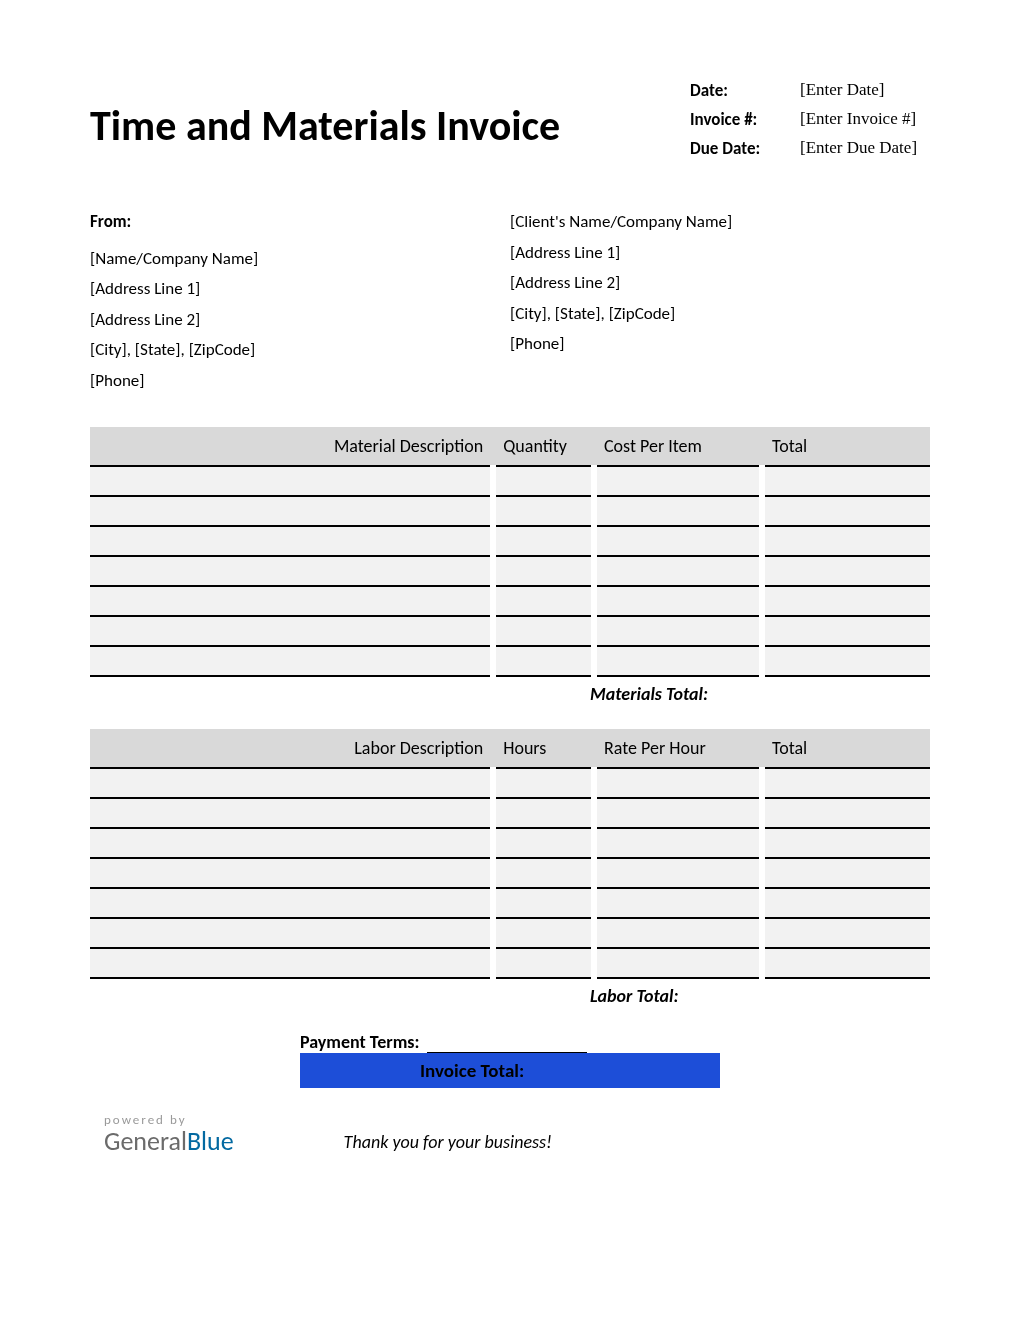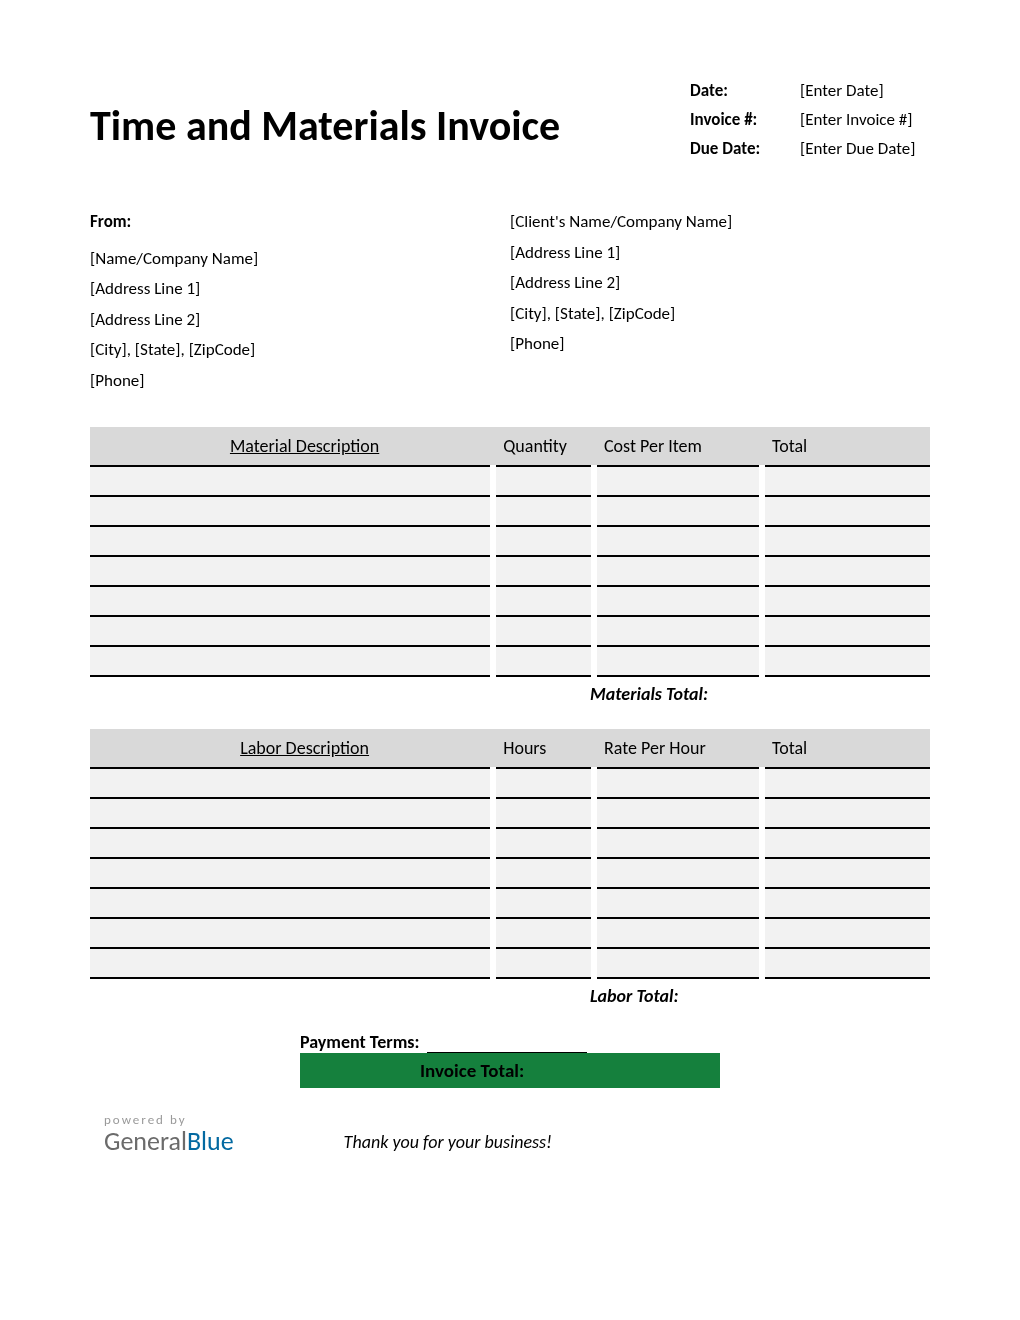--- a/index.html
+++ b/index.html
@@ -32,20 +32,21 @@
   .meta-row {
     display: flex;
     margin-bottom: 8px;
   }
   .meta-label {
     font-weight: 700;
     width: 110px;
   }
   .meta-value {
     min-width: 130px;
+    font-family: Liberation Serif, serif;
   }
   .parties {
     display: flex;
     margin-bottom: 30px;
   }
   .party {
     width: 50%;
     font-size: 17px;
     line-height: 1.8;
   }
@@ -59,21 +60,21 @@
     margin-bottom: 6px;
   }
   table.items th {
     background: #d9d9d9;
     font-weight: 400;
     font-size: 18px;
     padding: 8px 10px;
     border: none;
     text-align: left;
   }
-  table.items th.desc { text-align: center; padding-left: 36px; text-decoration: underline; }
+  table.items th.desc { text-align: right; padding-left: 36px; }
   table.items td {
     background: #f2f2f2;
     border-top: 2px solid #000;
     height: 30px;
     padding: 0 6px;
   }
   table.items tr:last-child td {
     border-bottom: 2px solid #000;
   }
   table.items td + td {
@@ -105,21 +106,21 @@
     align-items: flex-end;
   }
   .payterms .line {
     border-bottom: 1.5px solid #000;
     flex: 0 0 160px;
     margin-left: 8px;
     height: 18px;
   }
   .invoice-total {
     width: 50%;
-    background: #15803d;
+    background: #1d4ed8;
     font-weight: 700;
     font-size: 19px;
     padding: 6px 0 6px 120px;
   }
   .powered {
     margin-top: 24px;
     display: flex;
     align-items: center;
   }
   .powered-logo {

